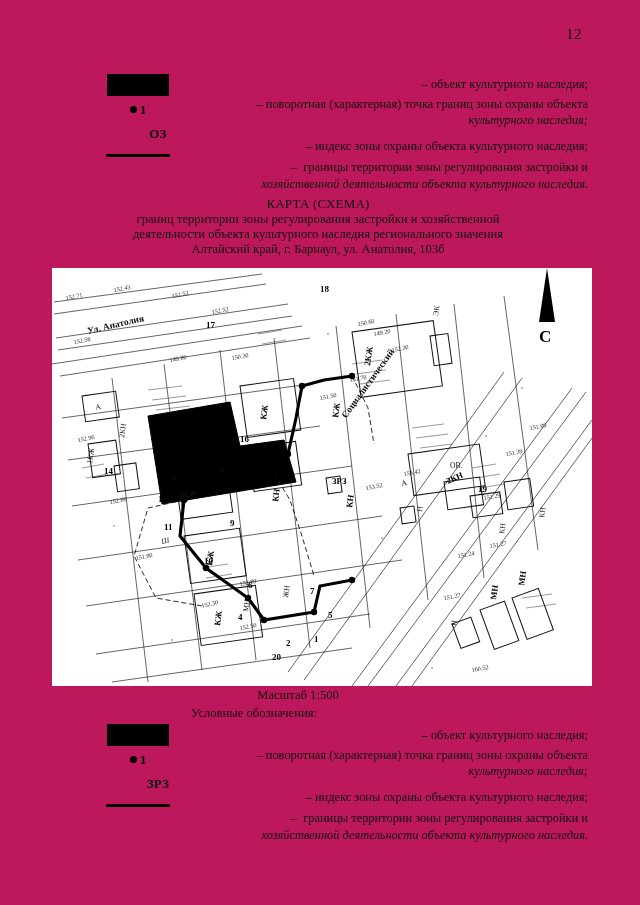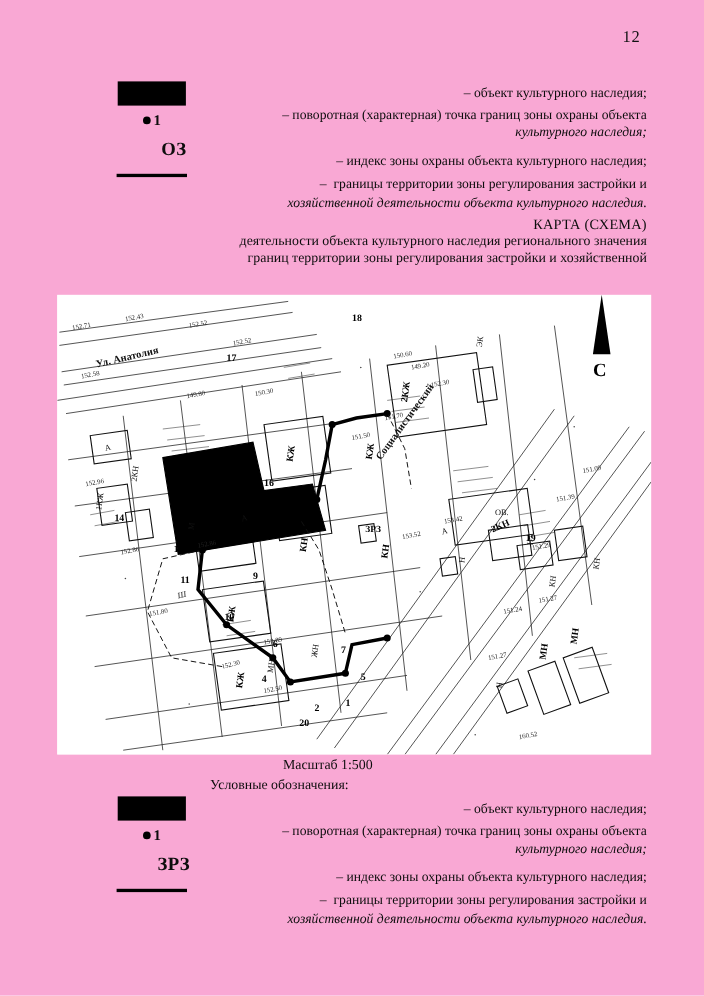--- a/index.html
+++ b/index.html
@@ -3,21 +3,21 @@
 <meta charset="utf-8">
 <title>Карта (схема) границ территории зоны регулирования застройки</title>
 <style>
   html,body{margin:0;padding:0;background:#ffffff;}
   body{
     width:640px;height:905px;position:relative;overflow:hidden;
     font-family:"Liberation Serif", serif;
     color:#0d0d0d;
     -webkit-font-smoothing:antialiased;
   }
-  .page{position:absolute;inset:0;background:#f9a8d4;}
+  .page{position:absolute;inset:0;background:#be185d;}
 
   
   .page-number{
     position:absolute;top:26px;right:58px;
     font-size:15px;font-family:"Liberation Serif",serif;color:#111;
     letter-spacing:.5px;
   }
 
   
   .legend{position:absolute;display:flex;align-items:flex-start;}
@@ -31,21 +31,21 @@
   }
   .sym-point{
     margin-top:7px;font-size:13.5px;font-weight:bold;
     font-family:"Liberation Serif",serif;display:flex;align-items:center;gap:3px;
     line-height:1;
   }
   .sym-point .dot{
     width:7px;height:7px;border-radius:50%;background:#000;display:inline-block;
   }
   .sym-index{
-    margin-top:9px;font-size:17px;font-weight:bold;letter-spacing:.3px;
+    margin-top:9px;font-size:13px;font-weight:bold;letter-spacing:.3px;
     font-family:"Liberation Serif",serif;
     margin-left:40px;
   }
   .sym-line{
     margin-top:12px;width:64px;height:3px;background:#000;
   }
   .legend-text{
     flex:1;padding-top:4px;
     font-size:12.4px;line-height:1.33;text-align:right;
   }
@@ -62,22 +62,22 @@
 
   
   #legend-bottom{top:722px;left:88px;width:500px;}
   #legend-bottom .r1{margin-top:1px;}
   #legend-bottom .r2{margin-top:3px;}
   #legend-bottom .r3{margin-top:9px;}
   #legend-bottom .r4{margin-top:5px;}
 
   
   .title-block{
-    position:absolute;top:196px;left:68px;width:520px;
-    text-align:right;font-size:12.6px;line-height:1.2;
+    position:absolute;top:196px;left:58px;width:520px;
+    text-align:center;font-size:12.6px;line-height:1.2;
   }
   .title-block .t-main{font-size:13px;letter-spacing:.2px;}
   .title-block .t-sub{display:block;}
 
   
   .scale-label{
     position:absolute;top:688px;left:0;width:596px;text-align:center;
     font-size:12.6px;
   }
   .legend-caption{
@@ -114,22 +114,23 @@
       <span class="ln r2">– поворотная (характерная) точка границ зоны охраны объекта</span>
       <span class="ln i">культурного наследия;</span>
       <span class="ln r3">– индекс зоны охраны объекта культурного наследия;</span>
       <span class="ln r4">–  границы территории зоны регулирования застройки и</span>
       <span class="ln i">хозяйственной деятельности объекта культурного наследия.</span>
     </div>
   </div>
 
   <div class="title-block">
     <span class="t-main t-sub">КАРТА (СХЕМА)</span>
+    <span class="t-sub">границ территории зоны регулирования застройки и хозяйственной</span>
     <span class="t-sub">деятельности объекта культурного наследия регионального значения</span>
-    <span class="t-sub">границ территории зоны регулирования застройки и хозяйственной</span>
+    <span class="t-sub">Алтайский край, г. Барнаул, ул. Анатолия, 103б</span>
   </div>
 
   <div id="map-figure">
     <svg width="540" height="418" viewBox="0 0 540 418" xmlns="http://www.w3.org/2000/svg">
       <defs>
         <style>
           .pl{fill:none;stroke:#111;stroke-width:1;}
           .pl2{fill:none;stroke:#111;stroke-width:1.7;}
           .thin{fill:none;stroke:#222;stroke-width:.7;}
           .hair{fill:none;stroke:#333;stroke-width:.5;}

